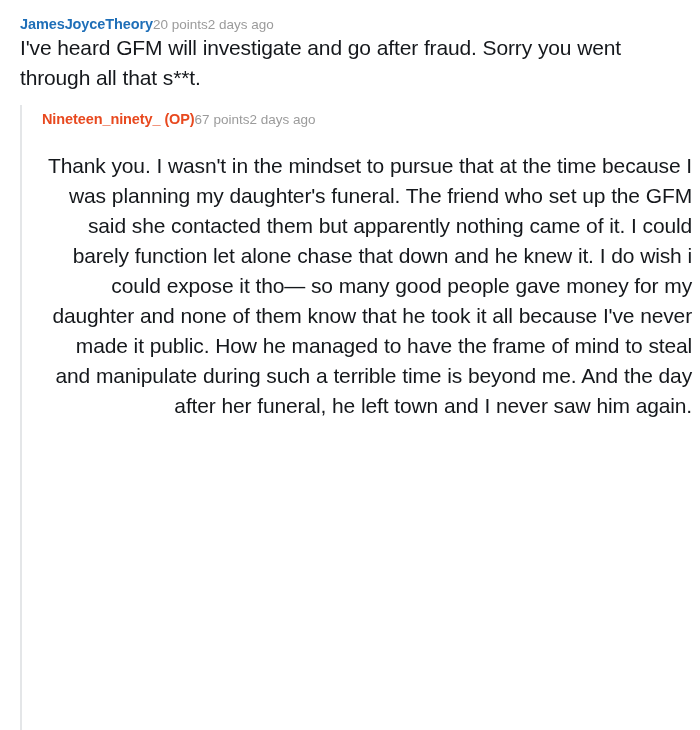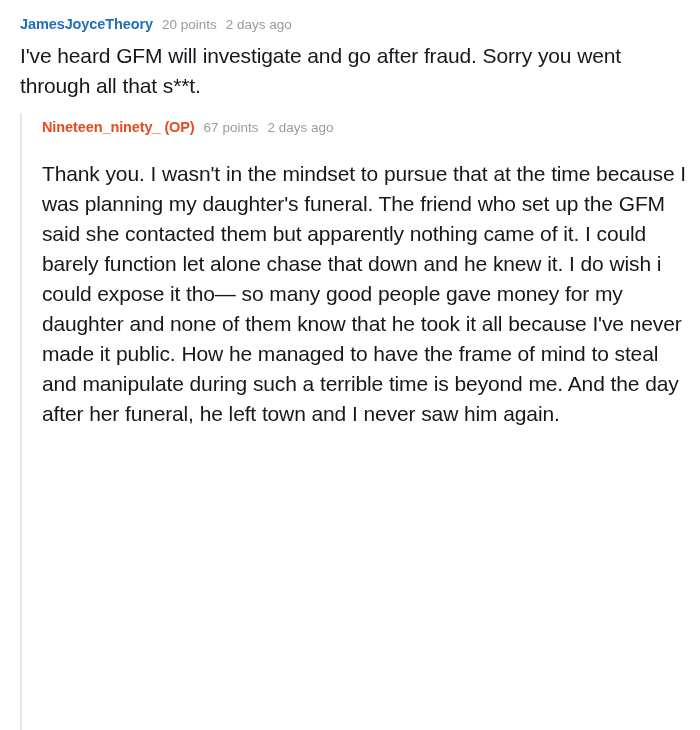--- a/index.html
+++ b/index.html
@@ -15,46 +15,46 @@
     width: 700px;
     height: 730px;
     background: #ffffff;
     padding: 16px 14px 0 20px;
     overflow: hidden;
     position: relative;
   }
   .comment-meta {
     display: flex;
     align-items: baseline;
-    gap: 9px;
     white-space: nowrap;
   }
   .author {
     font-size: 14.5px;
     font-weight: bold;
     letter-spacing: -0.1px;
   }
   .author.top { color: #1f6fb8; }
   .author.op { color: #e8491f; }
   .meta-sub {
     font-size: 13.5px;
     color: #9b9b9b;
   }
   .comment-body {
     font-size: 21px;
     line-height: 1.43;
     color: #15181c;
-    margin-top: 9px;
+    margin-top: 1px;
     letter-spacing: -0.15px;
     word-spacing: 0.2px;
   }
   .reply {
     margin-top: 18px;
     padding-left: 22px;
     position: relative;
+    text-align: right;
   }
   .reply-rail {
     position: absolute;
     left: 0;
     top: -6px;
     bottom: -760px;
     width: 2px;
     background: #e4e6e8;
   }
   .reply .comment-body {

